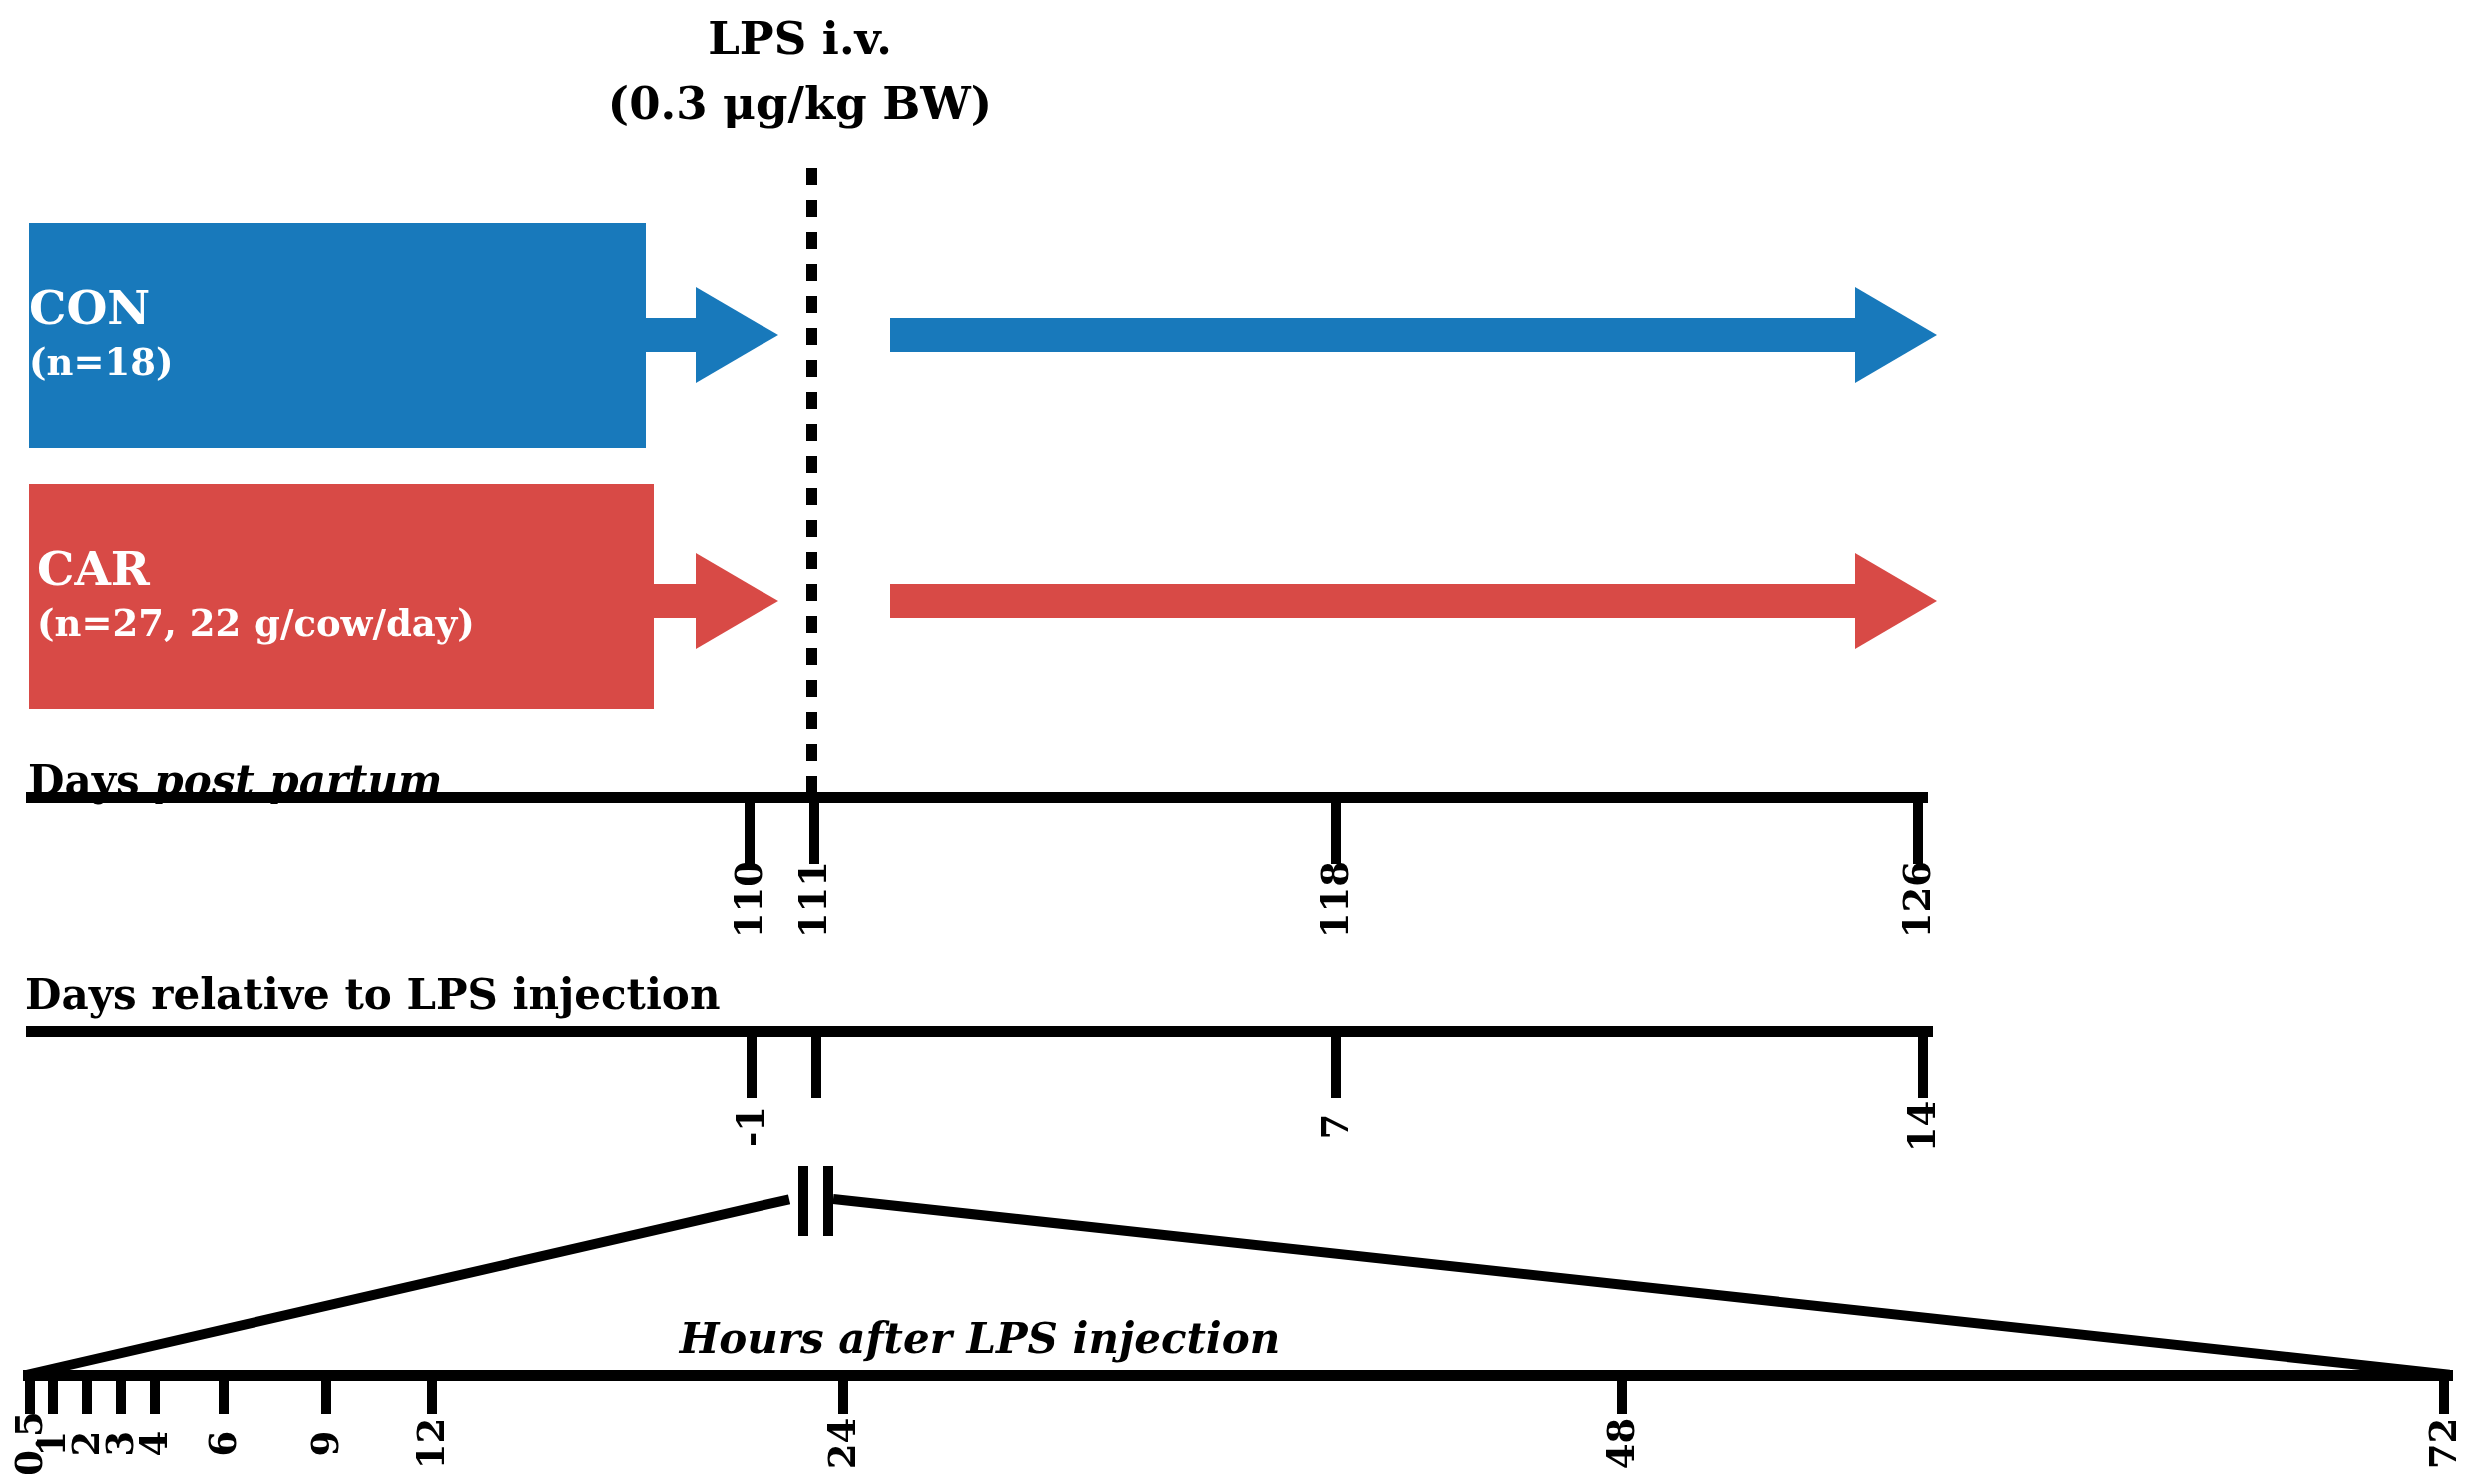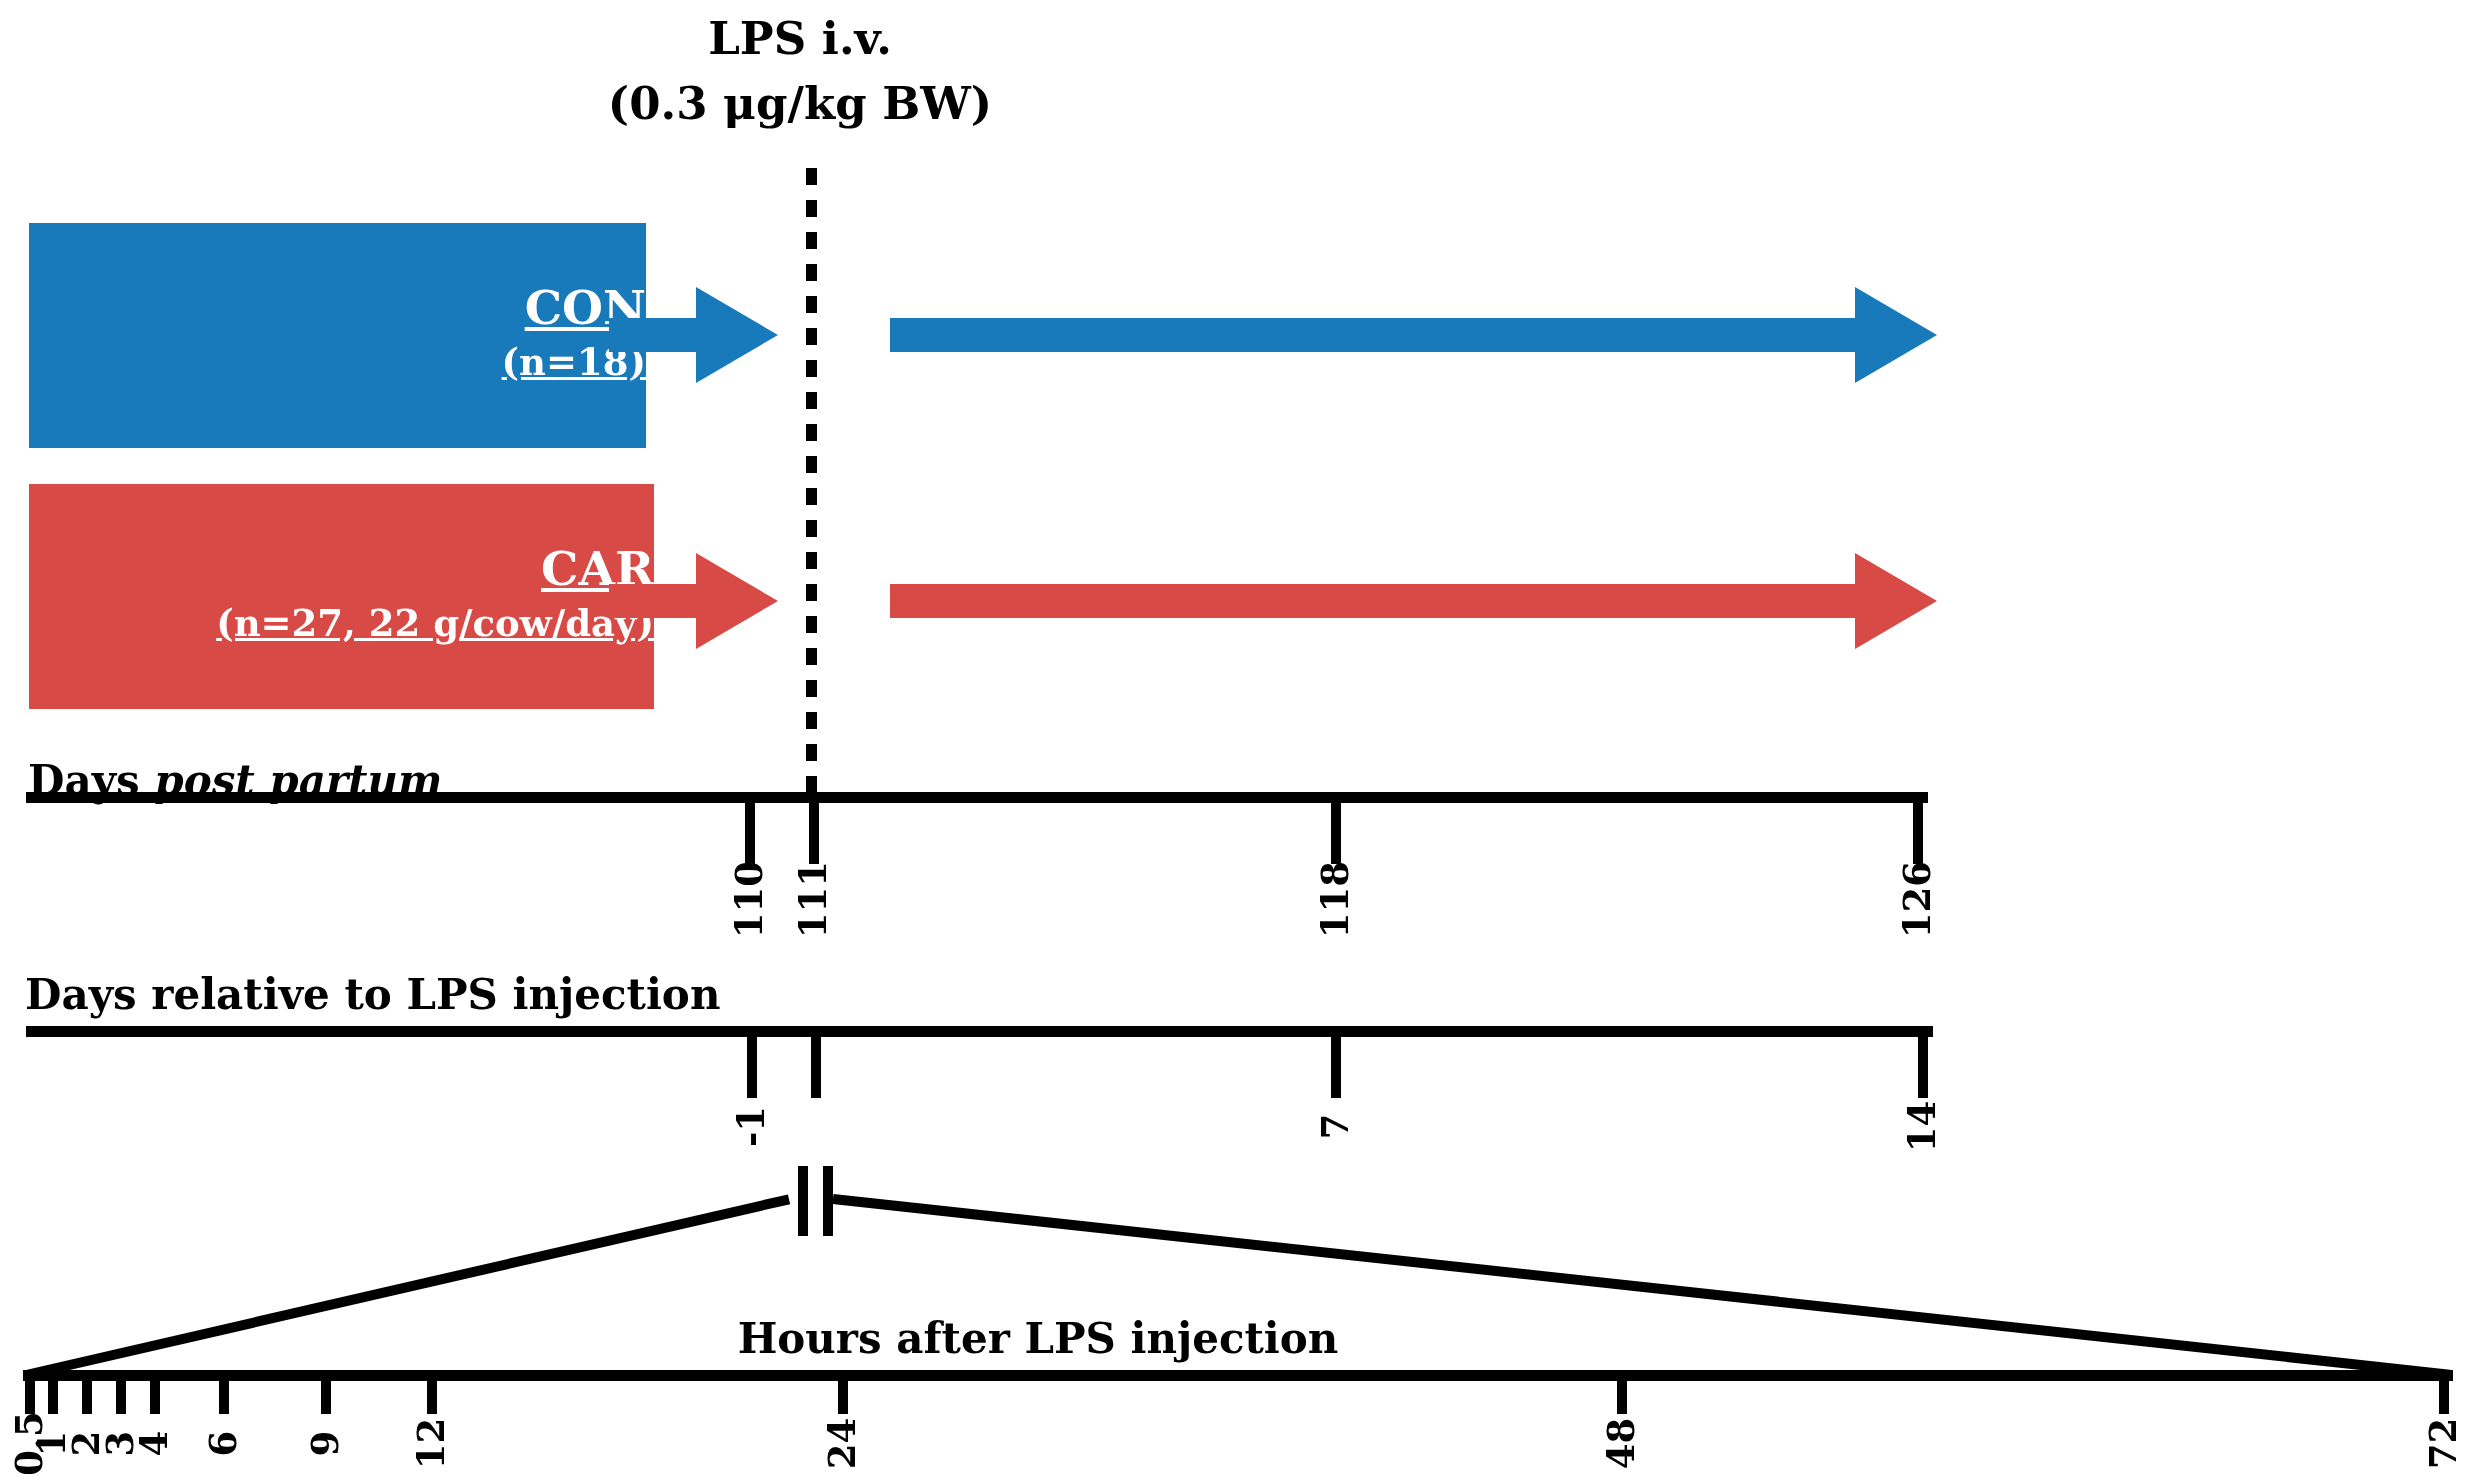--- a/index.html
+++ b/index.html
@@ -6,21 +6,21 @@
   .fig{
     position:relative;width:2475px;height:1482px;background:#fff;
     font-family:"DejaVu Serif","Liberation Serif",serif;font-weight:bold;color:#000;
     overflow:hidden;
   }
   .lps-callout{position:absolute;left:800px;top:6.2px;transform:translateX(-50%);
     text-align:center;font-size:45px;line-height:1.45;white-space:nowrap;}
   .dotted{position:absolute;left:806px;top:168px;width:11px;height:630px;
     background:repeating-linear-gradient(to bottom,#000 0 17px,transparent 17px 32px);}
   .gbox{position:absolute;left:29px;width:617px;height:225px;display:flex;flex-direction:column;
-    justify-content:center;align-items:flex-end;color:#fff;text-decoration:underline;}
+    justify-content:center;align-items:flex-start;color:#fff;}
   .gbox.con{top:223px;}
   .gbox.car{top:484px;}
   .gname{font-size:47px;line-height:1.15;}
   .gdetail{font-size:37px;line-height:1.5;}
   .shaft{position:absolute;height:34px;background:#000;}
   .head{position:absolute;width:0;height:0;
     border-top:48px solid transparent;border-bottom:48px solid transparent;
     border-left:82px solid #000;}
   .sec{position:absolute;font-size:42px;line-height:1.1;white-space:nowrap;}
   .it{font-style:italic;}
@@ -66,21 +66,21 @@
   </div>
   <div>
     <div class="shaft" style="left: 890px; top: 584px; width: 965px; background-color: rgb(216, 74, 70);"></div>
     <div class="head" style="left: 1855px; top: 553px; border-left-color: rgb(216, 74, 70);"></div>
   </div>
 
   <div class="sec" style="left:28px;top:758px;">
     <span>Days </span><span class="it">post partum</span>
   </div>
   <div class="sec" style="left:25px;top:972px;">Days relative to LPS injection</div>
-  <div class="sec" style="left:1038px;top:1316px;transform:translateX(-50%);">Hours after LPS injection</div>
+  <div class="sec" style="left:980px;top:1316px;transform:translateX(-50%);font-style:italic;">Hours after LPS injection</div>
 
   <div class="bar" style="left:798px;top:1166px;"></div>
   <div class="bar" style="left:823px;top:1166px;"></div>
 
   <div class="slant" style="left:26px;top:1370px;width:783px;transform:rotate(-12.97deg);"></div>
   <div class="slant" style="left:833px;top:1194px;width:1626px;transform:rotate(6.2deg);"></div>
 
   <div id="axes-mount">
       <div class="axis" style="left: 26px; top: 792px; width: 1902px; background: rgb(0, 0, 0);"></div>
       <div class="tick" style="left: 745px; top: 792px; height: 72px; background: rgb(0, 0, 0);"></div>

